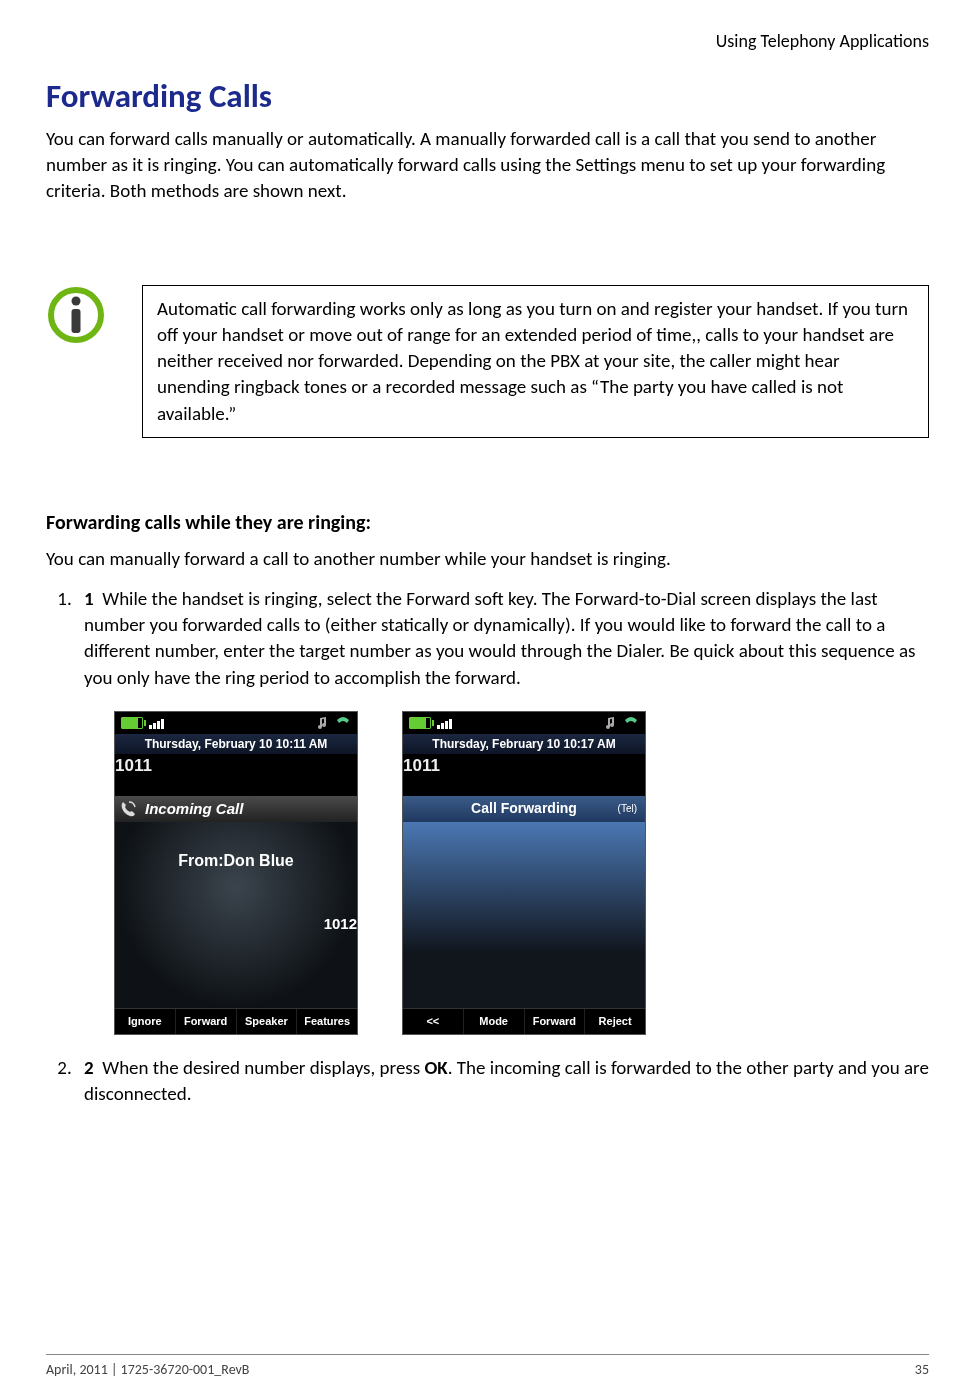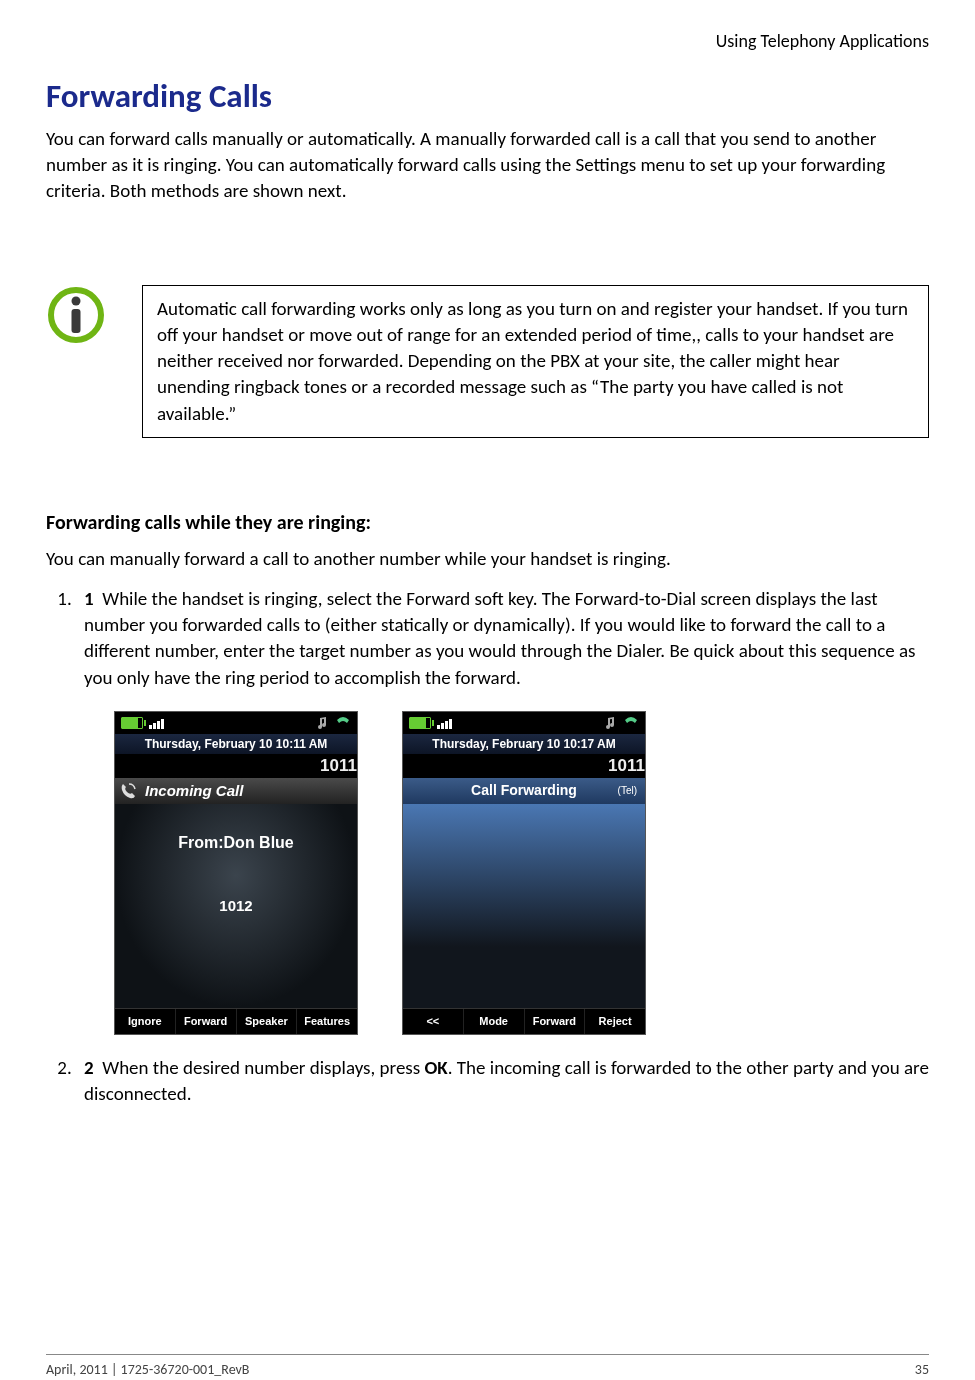--- a/index.html
+++ b/index.html
@@ -19,29 +19,29 @@
   .statusbar{height:22px;background:#000;display:flex;align-items:center;justify-content:space-between;padding:0 6px;}
   .bat{width:20px;height:10px;border:1.5px solid #6c3;border-radius:1px;position:relative;}
   .bat::after{content:"";position:absolute;right:-4px;top:2px;width:2px;height:6px;background:#6c3;}
   .bat .fill{background:#6c3;height:100%;width:80%;}
   .sig{display:flex;align-items:flex-end;gap:1px;height:12px;}
   .sig span{background:#fff;width:3px;}
   .sig span:nth-child(1){height:4px}.sig span:nth-child(2){height:6px}.sig span:nth-child(3){height:8px}.sig span:nth-child(4){height:10px}
   .sicons{display:flex;gap:6px;align-items:center;}
   .sicons svg{display:block;}
   .datebar{height:20px;background:linear-gradient(to bottom,#1b2740,#0d1526);text-align:center;font-weight:700;font-size:12px;line-height:20px;}
-  .ext{height:24px;background:#000;text-align:right;font-weight:700;font-size:17px;line-height:24px;color:#eee;}
+  .ext{height:42px;background:#000;text-align:left;font-weight:700;font-size:17px;line-height:24px;color:#eee;}
   .callrow{height:26px;background:linear-gradient(to bottom,#4a4a4a,#222);display:flex;align-items:center;padding:0 4px;font-weight:700;font-style:italic;font-size:15px;gap:8px;}
   .callrow.sm{font-size:14px;font-style:normal;font-weight:700;justify-content:center;position:relative;background:linear-gradient(to bottom,#3b5b88,#1f3960);}
   .callrow.sm .tel{position:absolute;right:8px;font-size:10px;font-weight:400;}
   .numrow{height:24px;background:linear-gradient(to bottom,#7fa6e0,#4f76b0);padding:0 8px;font-size:13px;font-weight:700;line-height:24px;}
   .body1{flex:1;background:radial-gradient(ellipse at 50% 35%,#3b444d 0%,#0e1216 70%);text-align:center;padding-top:14px;}
   .body2{flex:1;background:linear-gradient(to bottom,#4a77b3 0%,#11161d 70%);}
   .from{font-weight:700;font-size:16px;margin-top:14px;}
-  .fromnum{margin-top:42px;font-size:15px;font-weight:700;}
+  .fromnum{margin-top:42px;font-size:15px;font-weight:700;text-align:right;}
   .softkeys{height:25px;background:#000;display:flex;border-top:1px solid #333;}
   .softkeys div{flex:1;text-align:center;font-size:11px;font-weight:700;line-height:25px;border-right:1px solid #222;}
   .softkeys div:last-child{border-right:none;}
   .footer{position:absolute;bottom:18px;left:46px;right:46px;display:flex;justify-content:space-between;font-size:14px;color:#444;border-top:1px solid #888;padding-top:6px;text-align:right;}
   .b{font-weight:700;}
 </style>
 </head>
 <body>
 
 <div class="page">

